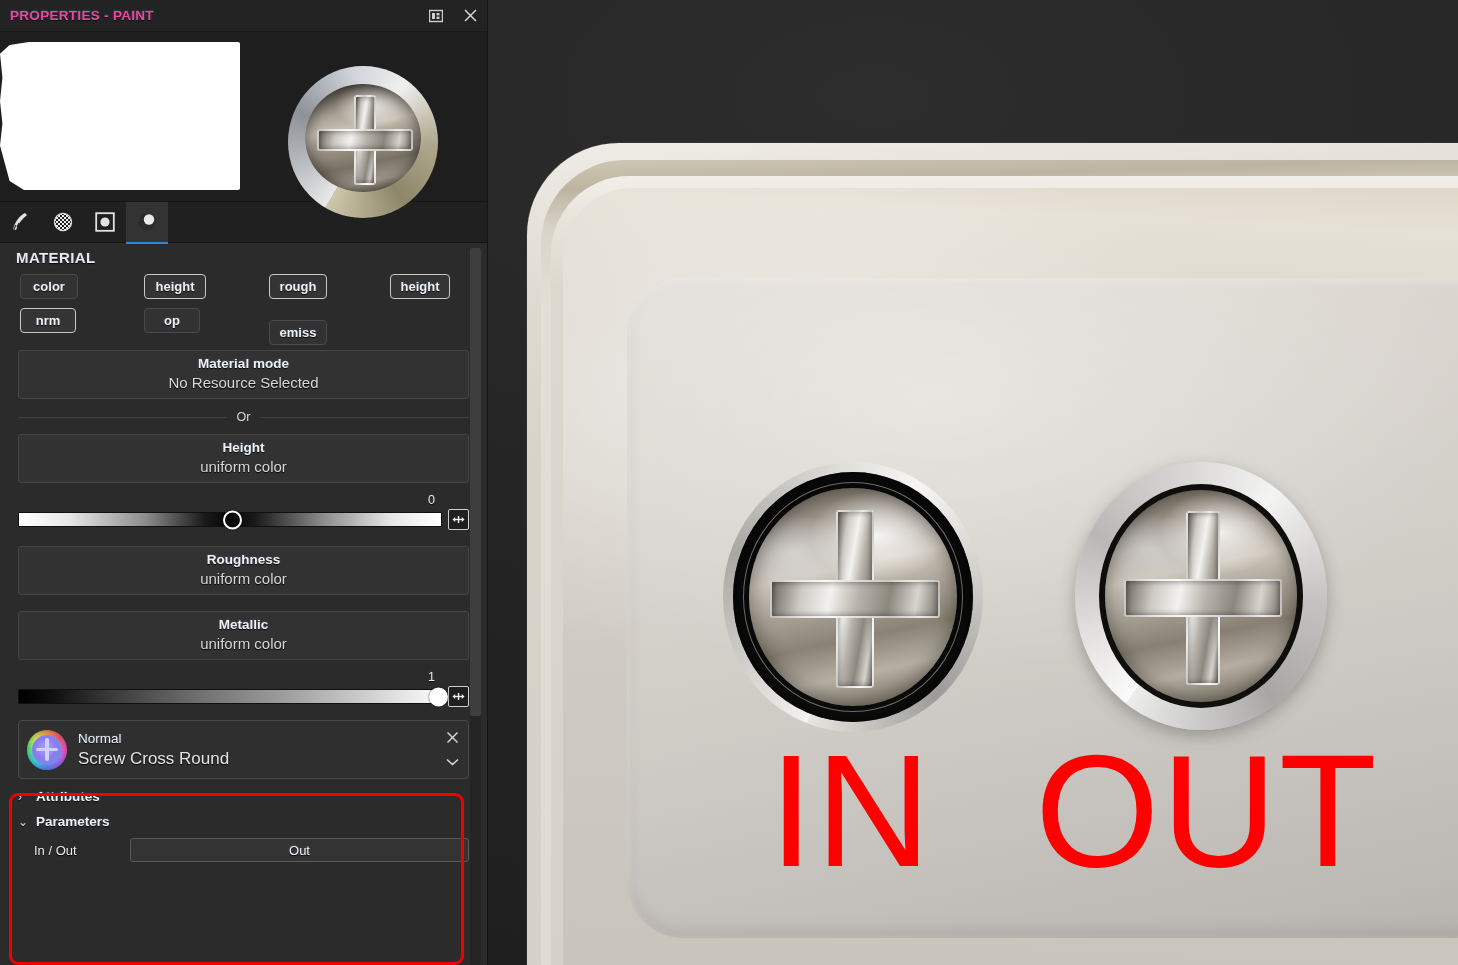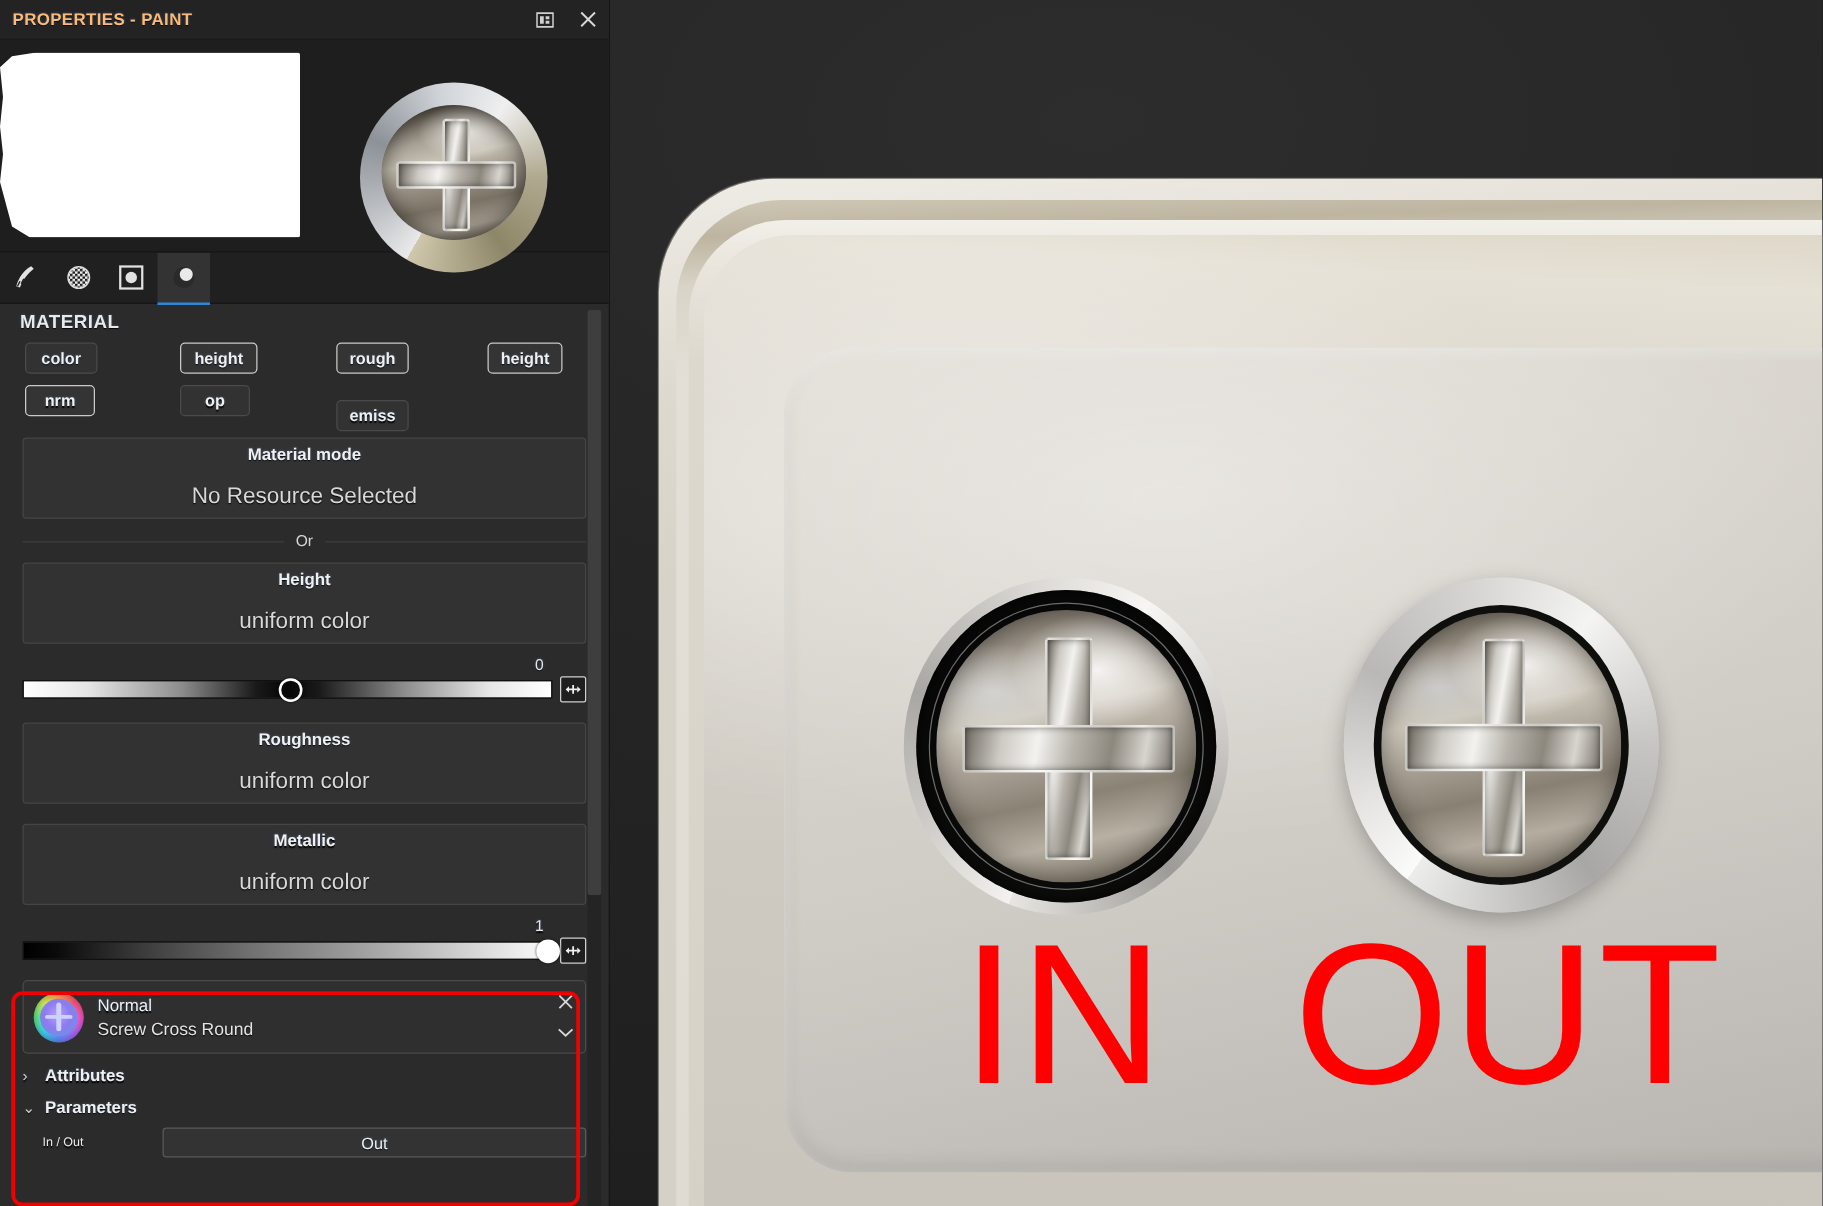--- a/index.html
+++ b/index.html
@@ -174,21 +174,21 @@
     position: relative;
     height: 31px;
     background: #232323;
     border-bottom: 1px solid #1a1a1a;
     display: flex; align-items: center;
   }
   .titlebar .title {
     padding-left: 10px;
     font-size: 13.5px;
     font-weight: bold;
-    color: #fdba74;
+    color: #ec4899;
     letter-spacing: 0.3px;
     text-shadow: 0 1px 1px #000, 0 0 2px rgba(110,150,210,0.6);
   }
   .titlebar .spacer { flex: 1; }
   .tb-btn {
     width: 34px; height: 31px;
     display: flex; align-items: center; justify-content: center;
     color: #cfcfcf;
   }
 
@@ -289,21 +289,21 @@
     border: 1px solid #454545;
     border-radius: 3px;
     text-align: center;
     padding: 5px 0 7px 0;
   }
   .big-btn .bb-title {
     font-size: 13.5px; font-weight: bold; color: #f0f0f0;
     text-shadow: 0 1px 1px #000, 0 0 2px rgba(110,150,210,0.6);
   }
   .big-btn .bb-sub {
-    font-size: 18px; color: #d8d8d8; margin-top: 15px;
+    font-size: 15px; color: #d8d8d8; margin-top: 3px;
     text-shadow: 0 1px 1px #000;
   }
 
   .or-div {
     display: flex; align-items: center;
     margin: 11px 18px 10px 18px;
     color: #d6d6d6;
     font-size: 12.5px;
   }
   .or-div::before, .or-div::after {
@@ -400,21 +400,21 @@
     border-radius: 2px;
   }
   .nm-thumb .nm-cross-v { left: 46%; top: 22%; width: 8%; height: 56%; }
   .nm-thumb .nm-cross-h { left: 22%; top: 46%; width: 56%; height: 8%; }
   .nm-text { margin-left: 11px; flex: 1; min-width: 0; }
   .nm-title {
     font-size: 13.5px; font-weight: normal; color: #f2f2f2;
     text-shadow: 0 1px 1px #000, 0 0 2px rgba(110,150,210,0.6);
   }
   .nm-sub {
-    font-size: 14px; color: #e4e4e4; margin-top: 3px;
+    font-size: 17px; color: #e4e4e4; margin-top: 3px;
     text-shadow: 0 1px 1px #000;
   }
   .nm-actions {
     display: flex; flex-direction: column; align-items: center;
     justify-content: space-between; height: 40px;
     color: #d4d4d4; flex: 0 0 auto;
   }
   .nm-actions > div { cursor: default; }
 
   .tree-row {
@@ -428,21 +428,21 @@
   .tree-row .caret {
     width: 18px; color: #d0d0d0; font-weight: normal;
     font-size: 12px; display: inline-block;
   }
   .param-row {
     display: flex; align-items: center;
     margin: 9px 18px 0 18px;
   }
   .param-label {
     width: 96px; padding-left: 16px;
-    font-size: 10px; color: #ececec;
+    font-size: 13px; color: #ececec;
     text-shadow: 0 1px 1px #000;
   }
   .param-combo {
     flex: 1;
     height: 22px;
     background: #333333;
     border: 1px solid #5a5a5a;
     border-radius: 3px;
     display: flex; align-items: center; justify-content: center;
     font-size: 13px; color: #f2f2f2;

